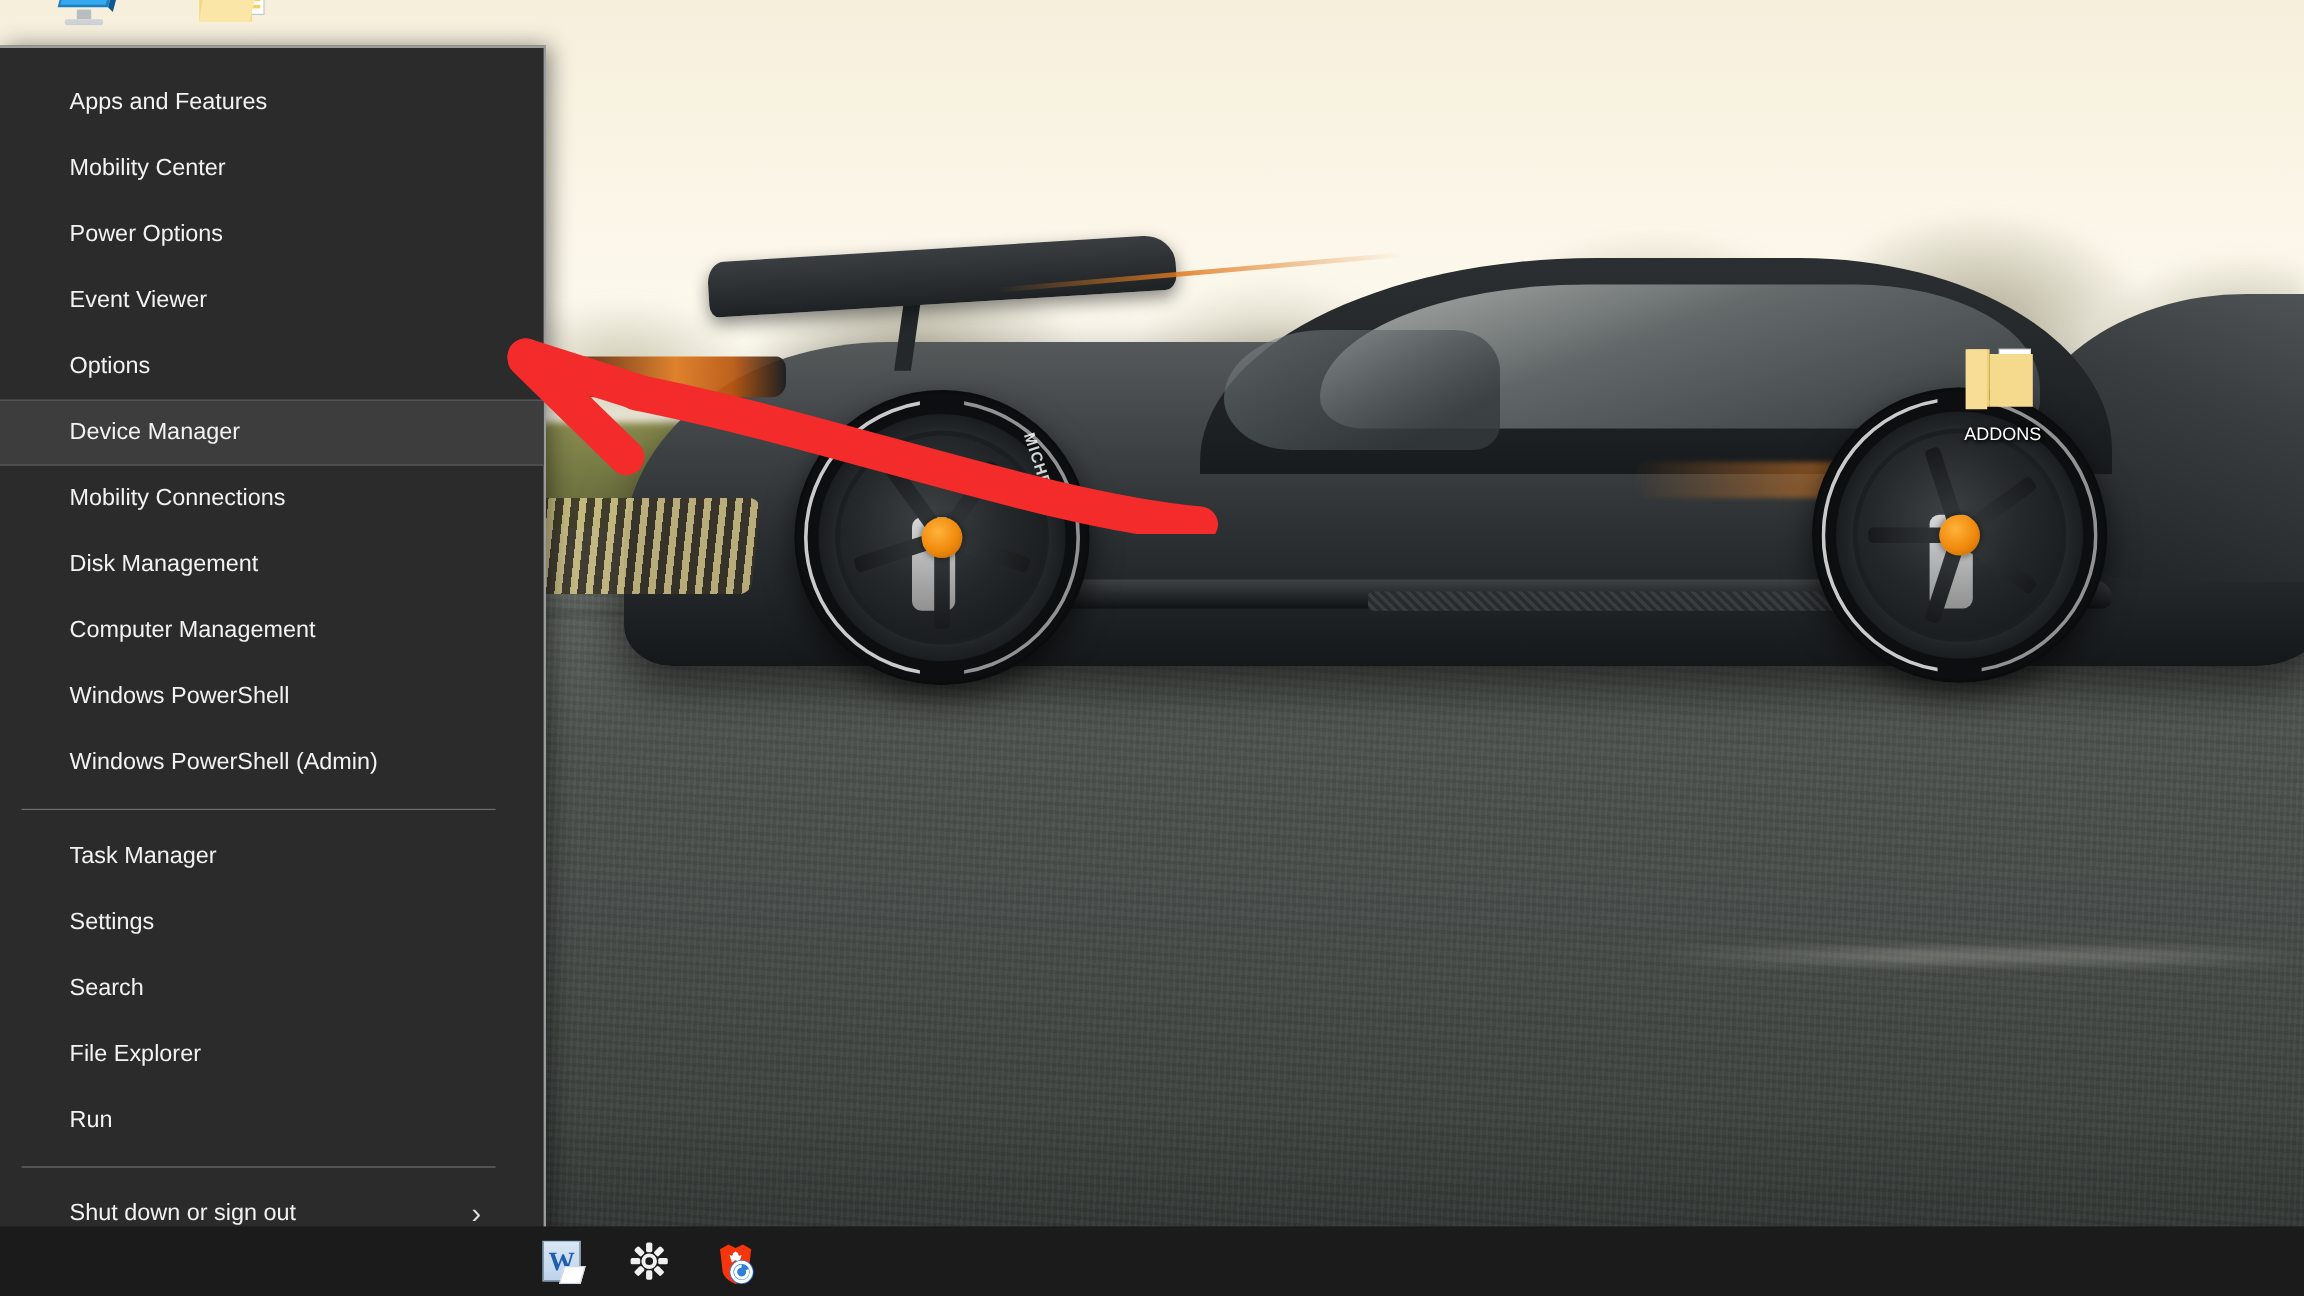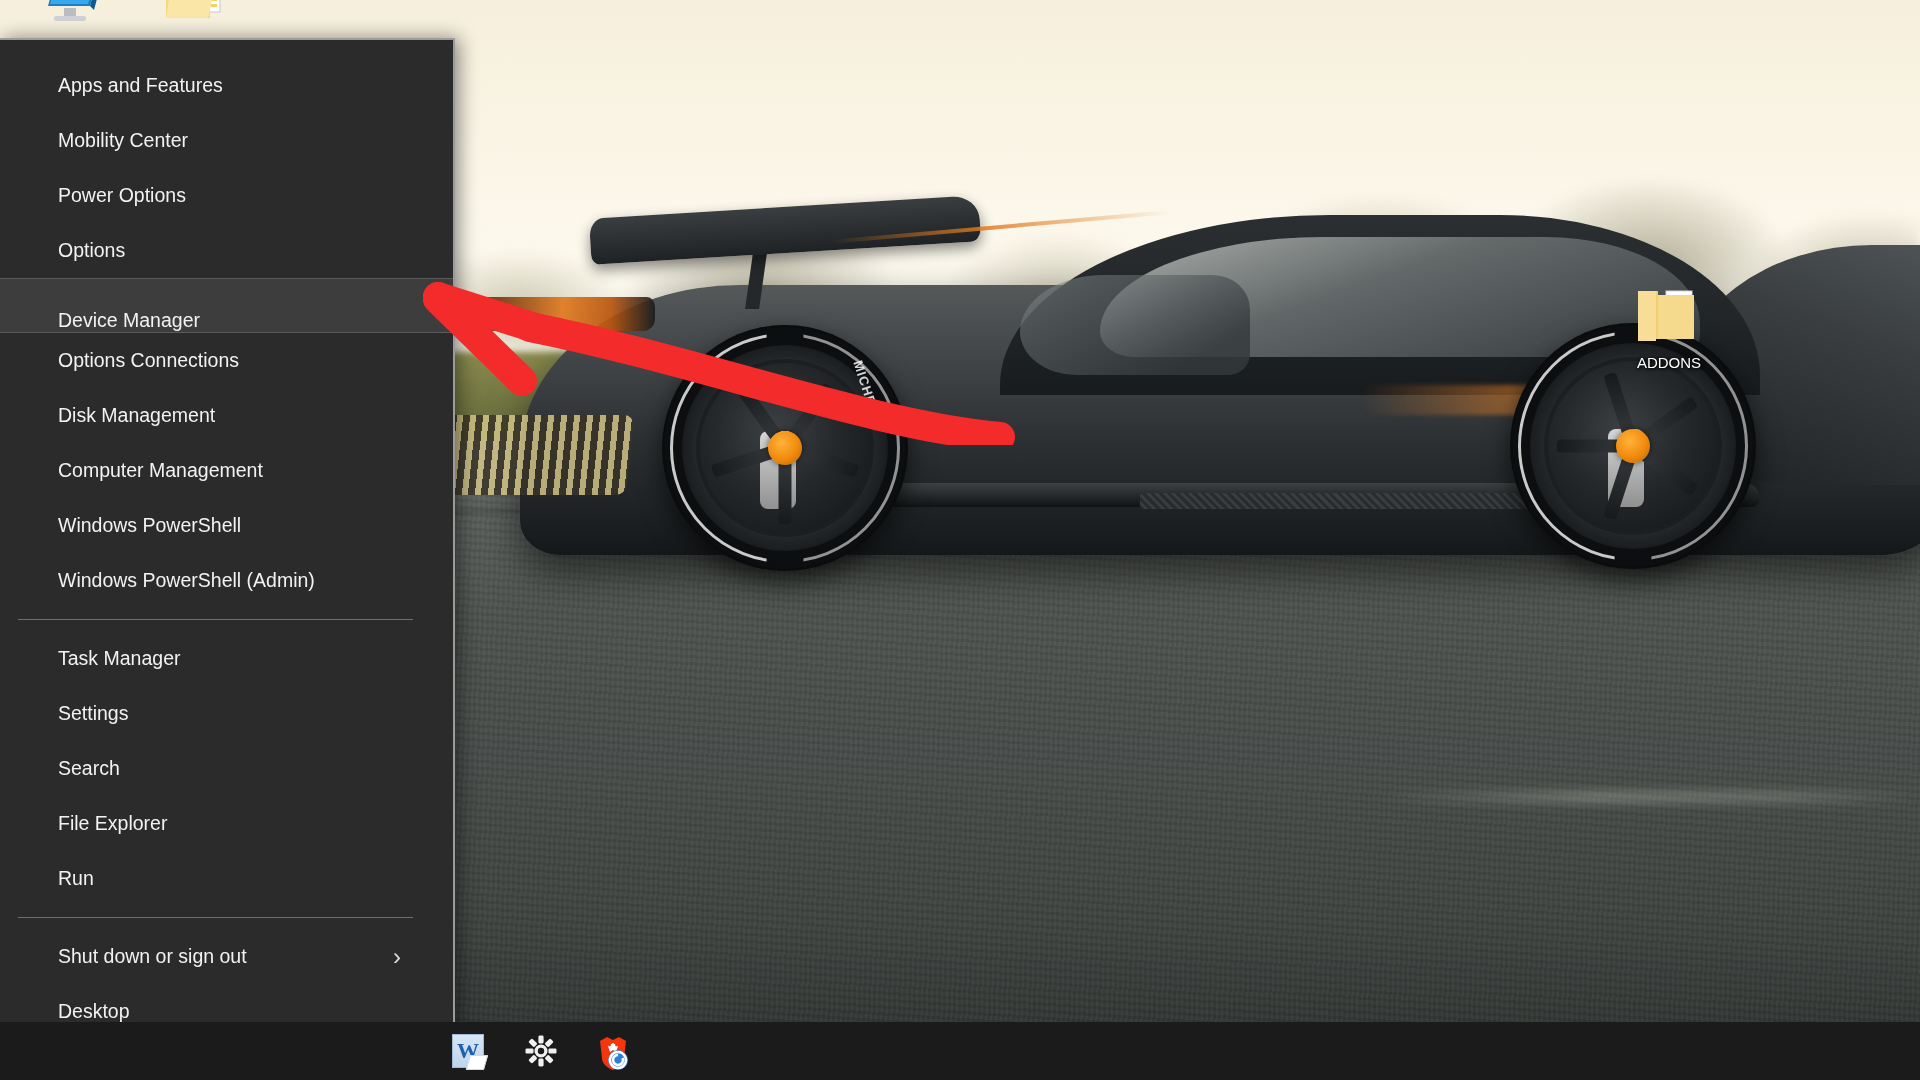--- a/index.html
+++ b/index.html
@@ -173,21 +173,21 @@
     background:#2b2b2b; border-top:2px solid #9b9b9b; border-right:2px solid #9b9b9b;
     box-shadow:4px 0 18px rgba(0,0,0,.45);
     padding-top:18px;
   }
   .winx-item {
     position:relative; height:55px; display:flex; align-items:center;
     padding:0 18px 0 58px; color:#f2f2f2; font-size:19.5px;
     font-family:"Liberation Sans", sans-serif; white-space:nowrap; cursor:default;
   }
   .winx-item.selected {
-    background:#3d3d3d; border-top:1px solid #5a5a5a; border-bottom:1px solid #5a5a5a;align-items:flex-end;
+    background:#3d3d3d; border-top:1px solid #5a5a5a; border-bottom:1px solid #5a5a5a;
   }
   .winx-sep { height:1px; background:#6e6e6e; margin:11px 40px 11px 18px; }
   .chev {
     margin-left:auto; color:#dcdcdc; font-size:24px; line-height:1;
     font-weight:300; padding-right:34px;
   }
 
   
   .arrow { position:absolute; left:400px; top:265px; width:640px; height:180px; pointer-events:none; }
 
@@ -328,27 +328,30 @@
       <div class="winx-item">
         <span>Apps and Features</span>
       </div>
       <div class="winx-item">
         <span>Mobility Center</span>
       </div>
       <div class="winx-item">
         <span>Power Options</span>
       </div>
       <div class="winx-item">
+        <span>Event Viewer</span>
+      </div>
+      <div class="winx-item">
         <span>Options</span>
       </div>
       <div class="winx-item selected">
         <span>Device Manager</span>
       </div>
       <div class="winx-item">
-        <span>Options Connections</span>
+        <span>Mobility Connections</span>
       </div>
       <div class="winx-item">
         <span>Disk Management</span>
       </div>
       <div class="winx-item">
         <span>Computer Management</span>
       </div>
       <div class="winx-item">
         <span>Windows PowerShell</span>
       </div>

